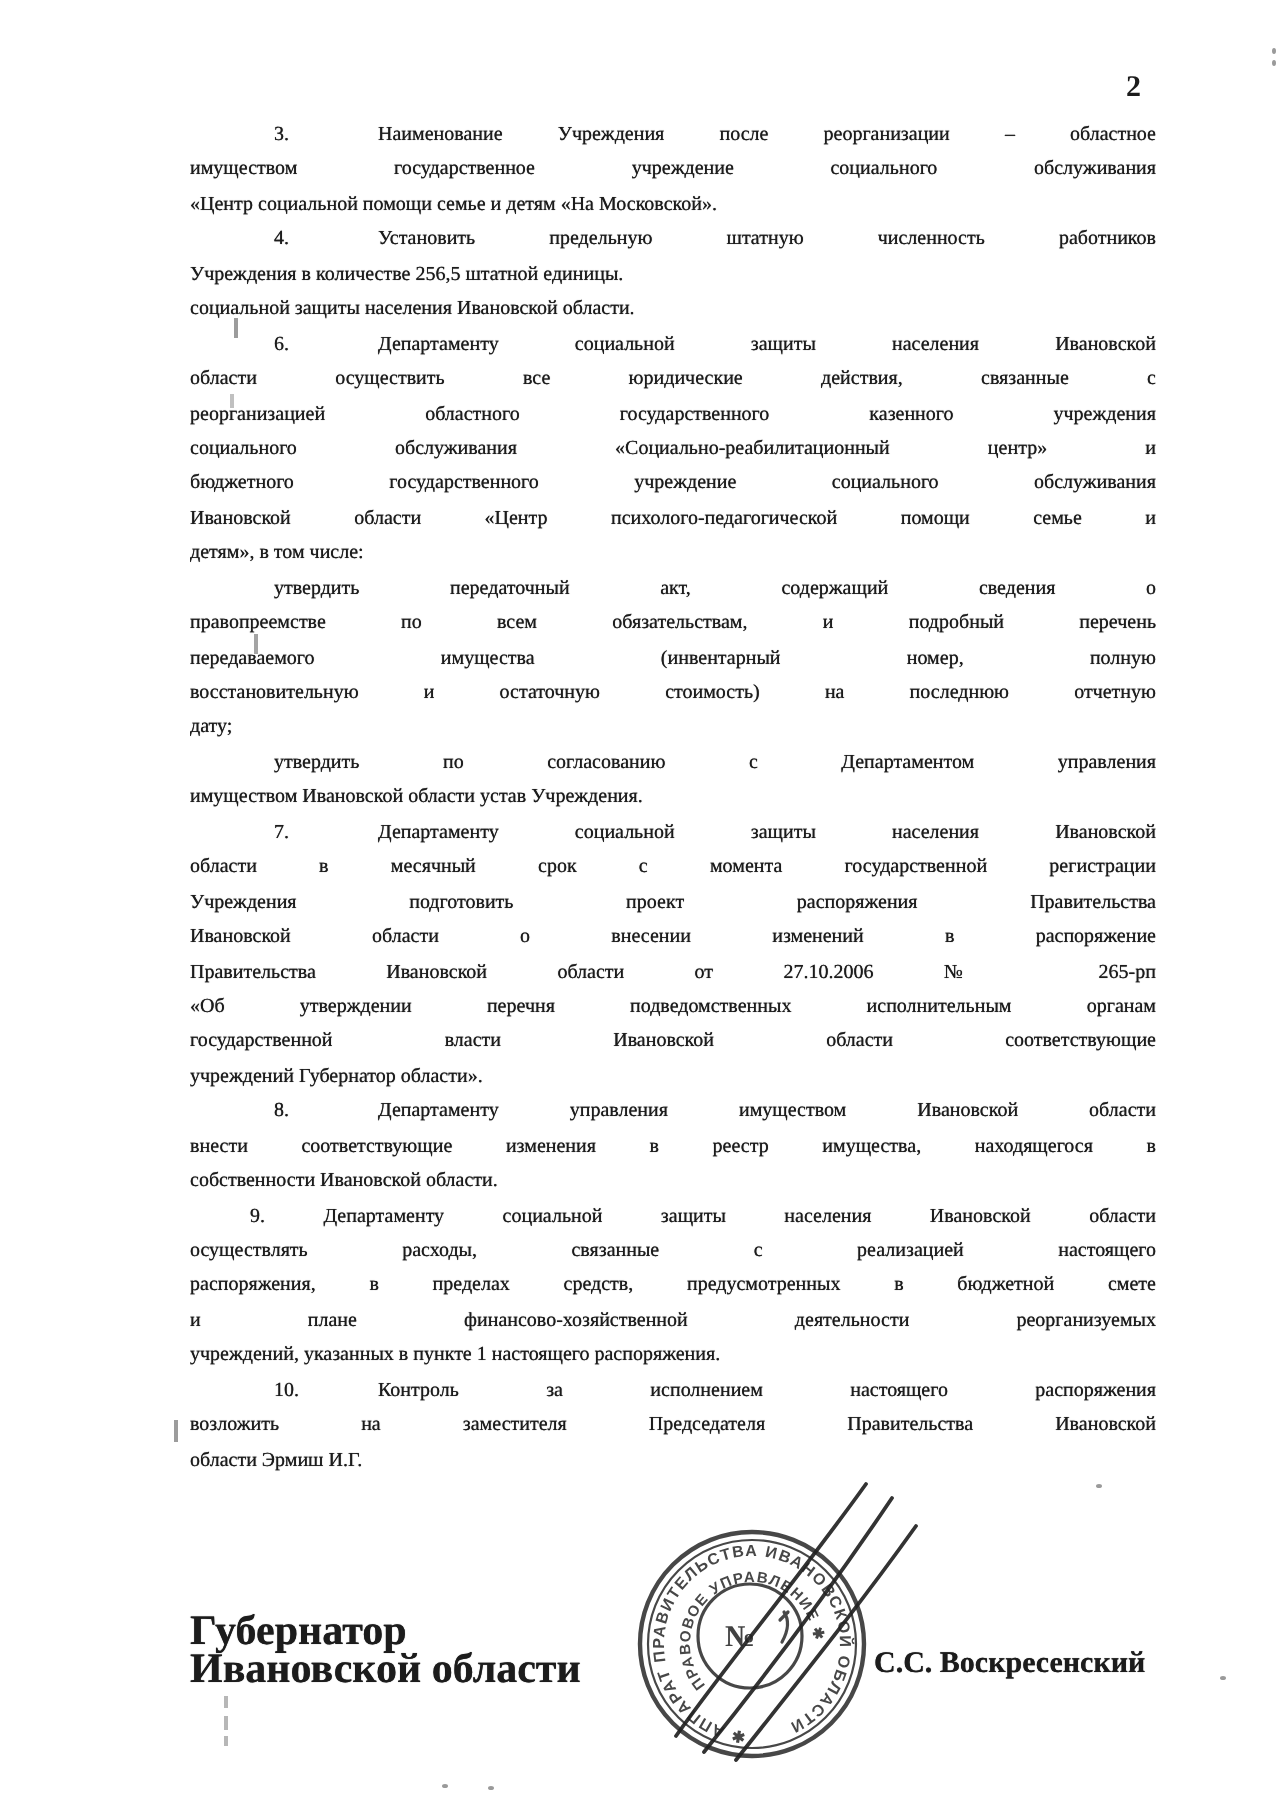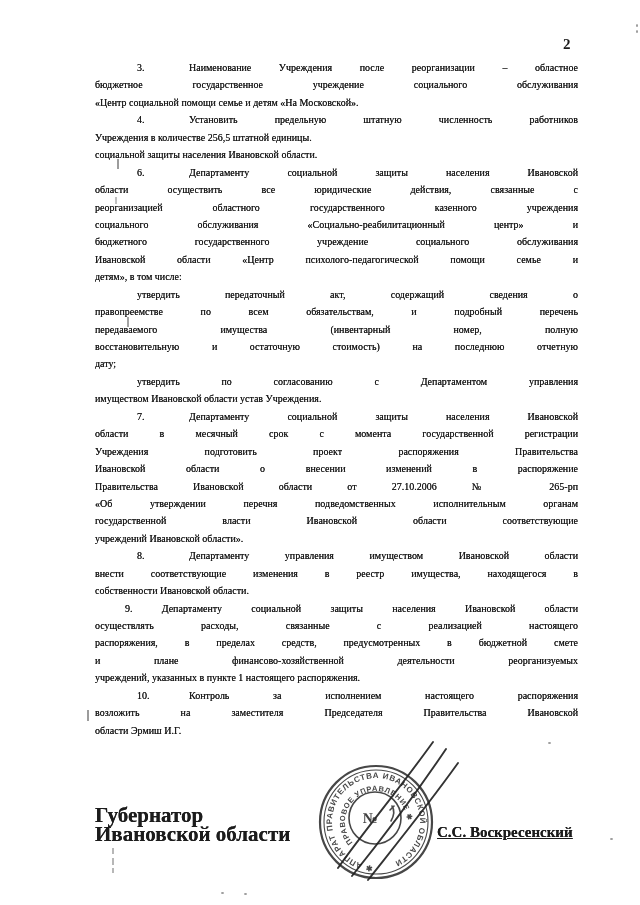--- a/index.html
+++ b/index.html
@@ -23,37 +23,36 @@
   .num { display:inline-block; width:52px; }
   .sig-left {
     position:absolute; left:95px; top:806px;
     font-size:21px; font-weight:bold; line-height:19px;
     text-shadow:0 0 .35px currentColor;
   }
   .sig-name {
     position:absolute; left:437px; top:824px;
     font-size:15px; font-weight:bold; white-space:nowrap;
     text-shadow:0 0 .35px currentColor;
-    text-decoration:underline;
   }
   .stampwrap { position:absolute; left:300px; top:732px; width:180px; height:170px; }
   .stamp-ring-text { font-family:"Liberation Sans", sans-serif; font-weight:bold; }
   .art { position:absolute; background:#4a4a4a; }
   .speck { position:absolute; background:#9a9a9a; border-radius:50%; }
 </style>
 </head>
 <body>
 
 <div class="page">
 
   <div class="pagenum">2</div>
 
   <div class="textblock">
       <div class="line just ind"><span class="num">3.</span>Наименование Учреждения после реорганизации – областное</div>
-      <div class="line just">бюджетное государственное учреждение социального обслуживания</div>
+      <div class="line just">имуществом государственное учреждение социального обслуживания</div>
       <div class="line">«Центр социальной помощи семье и детям «На Московской».</div>
       <div class="line just ind"><span class="num">4.</span>Установить предельную штатную численность работников</div>
       <div class="line">Учреждения в количестве 256,5 штатной единицы.</div>
       <div class="line">социальной защиты населения Ивановской области.</div>
       <div class="line just ind"><span class="num">6.</span>Департаменту социальной защиты населения Ивановской</div>
       <div class="line just">области осуществить все юридические действия, связанные с</div>
       <div class="line just">реорганизацией областного государственного казенного учреждения</div>
       <div class="line just">социального обслуживания «Социально-реабилитационный центр» и</div>
       <div class="line just">бюджетного государственного учреждение социального обслуживания</div>
       <div class="line just">Ивановской области «Центр психолого-педагогической помощи семье и</div>
@@ -65,21 +64,21 @@
       <div class="line">дату;</div>
       <div class="line just ind">утвердить по согласованию с Департаментом управления</div>
       <div class="line">имуществом Ивановской области устав Учреждения.</div>
       <div class="line just ind"><span class="num">7.</span>Департаменту социальной защиты населения Ивановской</div>
       <div class="line just">области в месячный срок с момента государственной регистрации</div>
       <div class="line just">Учреждения подготовить проект распоряжения Правительства</div>
       <div class="line just">Ивановской области о внесении изменений в распоряжение</div>
       <div class="line just">Правительства Ивановской области от 27.10.2006 № 265-рп</div>
       <div class="line just">«Об утверждении перечня подведомственных исполнительным органам</div>
       <div class="line just">государственной власти Ивановской области соответствующие</div>
-      <div class="line">учреждений Ивановской области».</div>
+      <div class="line">учреждений Губернатор области».</div>
       <div class="line just ind"><span class="num">8.</span>Департаменту управления имуществом Ивановской области</div>
       <div class="line just">внести соответствующие изменения в реестр имущества, находящегося в</div>
       <div class="line">собственности Ивановской области.</div>
       <div class="line just ind2">9. Департаменту социальной защиты населения Ивановской области</div>
       <div class="line just">осуществлять расходы, связанные с реализацией настоящего</div>
       <div class="line just">распоряжения, в пределах средств, предусмотренных в бюджетной смете</div>
       <div class="line just">и плане финансово-хозяйственной деятельности реорганизуемых</div>
       <div class="line">учреждений, указанных в пункте 1 настоящего распоряжения.</div>
       <div class="line just ind"><span class="num">10.</span>Контроль за исполнением настоящего распоряжения</div>
       <div class="line just">возложить на заместителя Председателя Правительства Ивановской</div>

